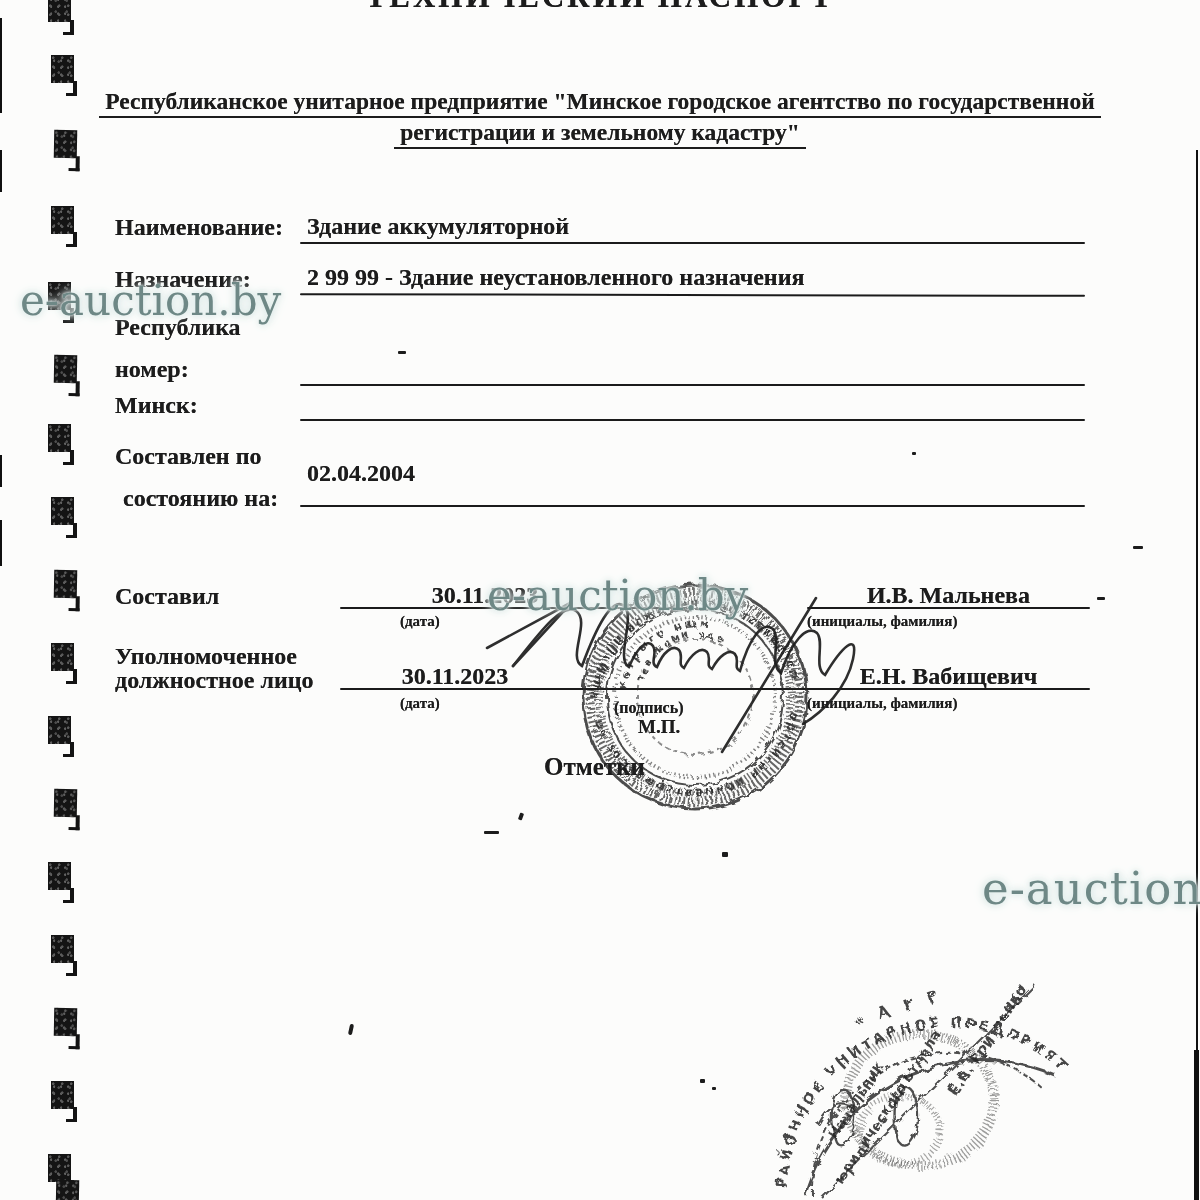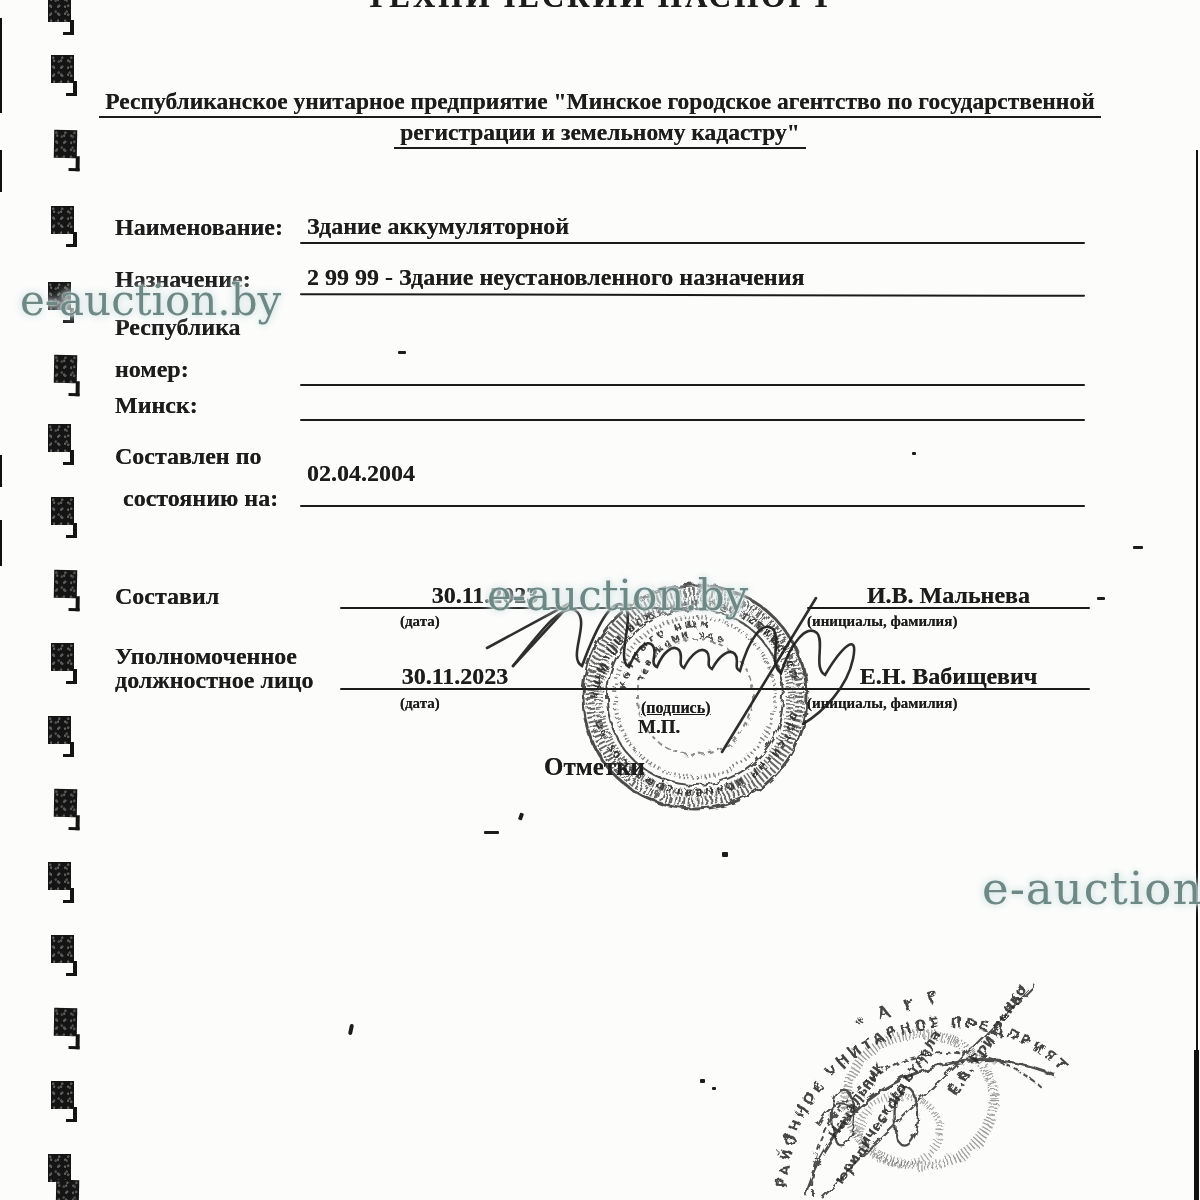--- a/index.html
+++ b/index.html
@@ -117,21 +117,21 @@
   <div class="abs doc-text cap" style="left:807px;width:283px;top:613px;">(инициалы, фамилия)</div>
 
   <div class="abs doc-text label" style="left:115px;top:643px;">Уполномоченное</div>
   <div class="abs doc-text label" style="left:115px;top:667px;">должностное лицо</div>
   <div class="abs doc-text value" style="left:340px;width:230px;text-align:center;top:663px;">30.11.2023</div>
   <div class="rule" style="left:340px;top:688px;width:750px;"></div>
   <div class="abs doc-text cap" style="left:400px;width:100px;top:695px;">(дата)</div>
   <div class="abs doc-text value" style="left:807px;width:283px;text-align:center;top:663px;">Е.Н. Вабищевич</div>
   <div class="abs doc-text cap" style="left:807px;width:283px;top:695px;">(инициалы, фамилия)</div>
 
-  <div class="abs doc-text sig-cap" style="left:641px;top:699px;text-decoration:underline;">(подпись)</div>
+  <div class="abs doc-text sig-cap" style="left:614px;top:699px;">(подпись)</div>
   <div class="abs doc-text mp" style="left:638px;top:716px;">М.П.</div>
   <div class="abs doc-text marks" style="left:544px;top:753px;">Отметки</div>
 
   <svg class="abs" style="left:540px;top:540px;" width="320" height="320" viewBox="0 0 320 320">
     <defs>
       <filter id="rough" x="-20%" y="-20%" width="140%" height="140%">
         <feTurbulence type="fractalNoise" baseFrequency="0.11" numOctaves="2" result="n"></feTurbulence>
         <feDisplacementMap in="SourceGraphic" in2="n" scale="7"></feDisplacementMap>
       </filter>
       <path id="sealRingTop" d="M 58 160 A 99 99 0 0 1 254 148" fill="none"></path>

